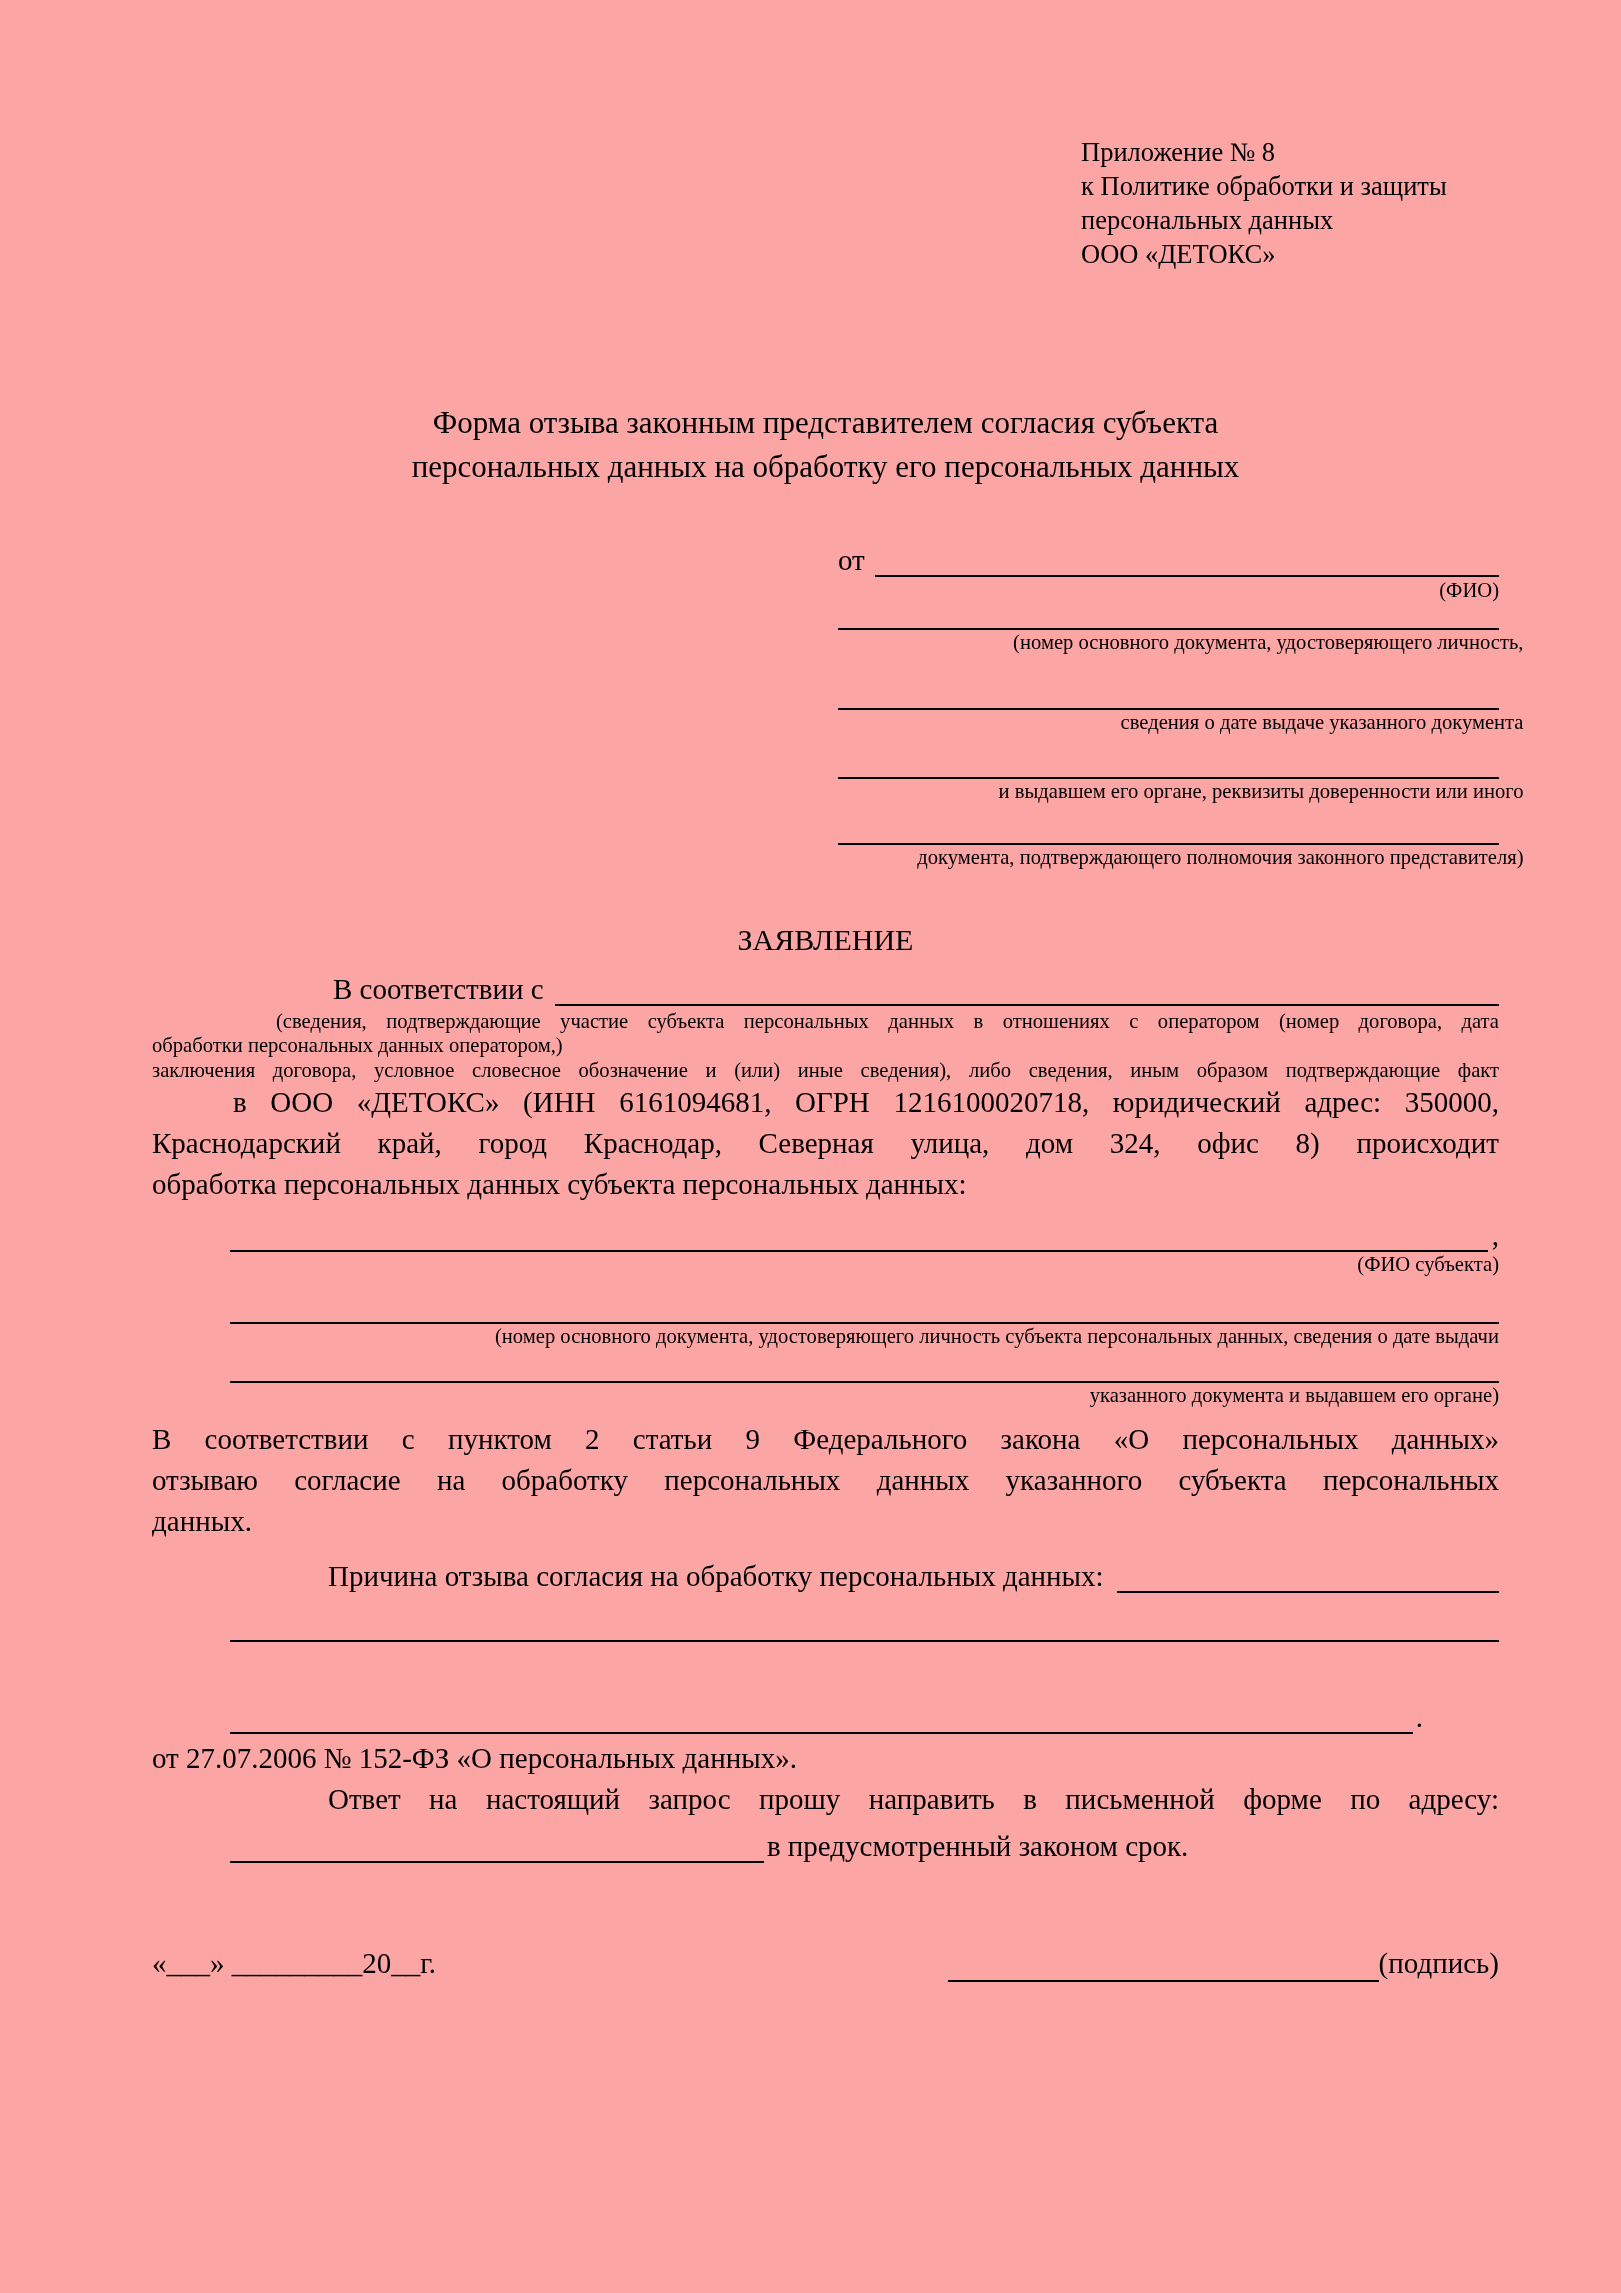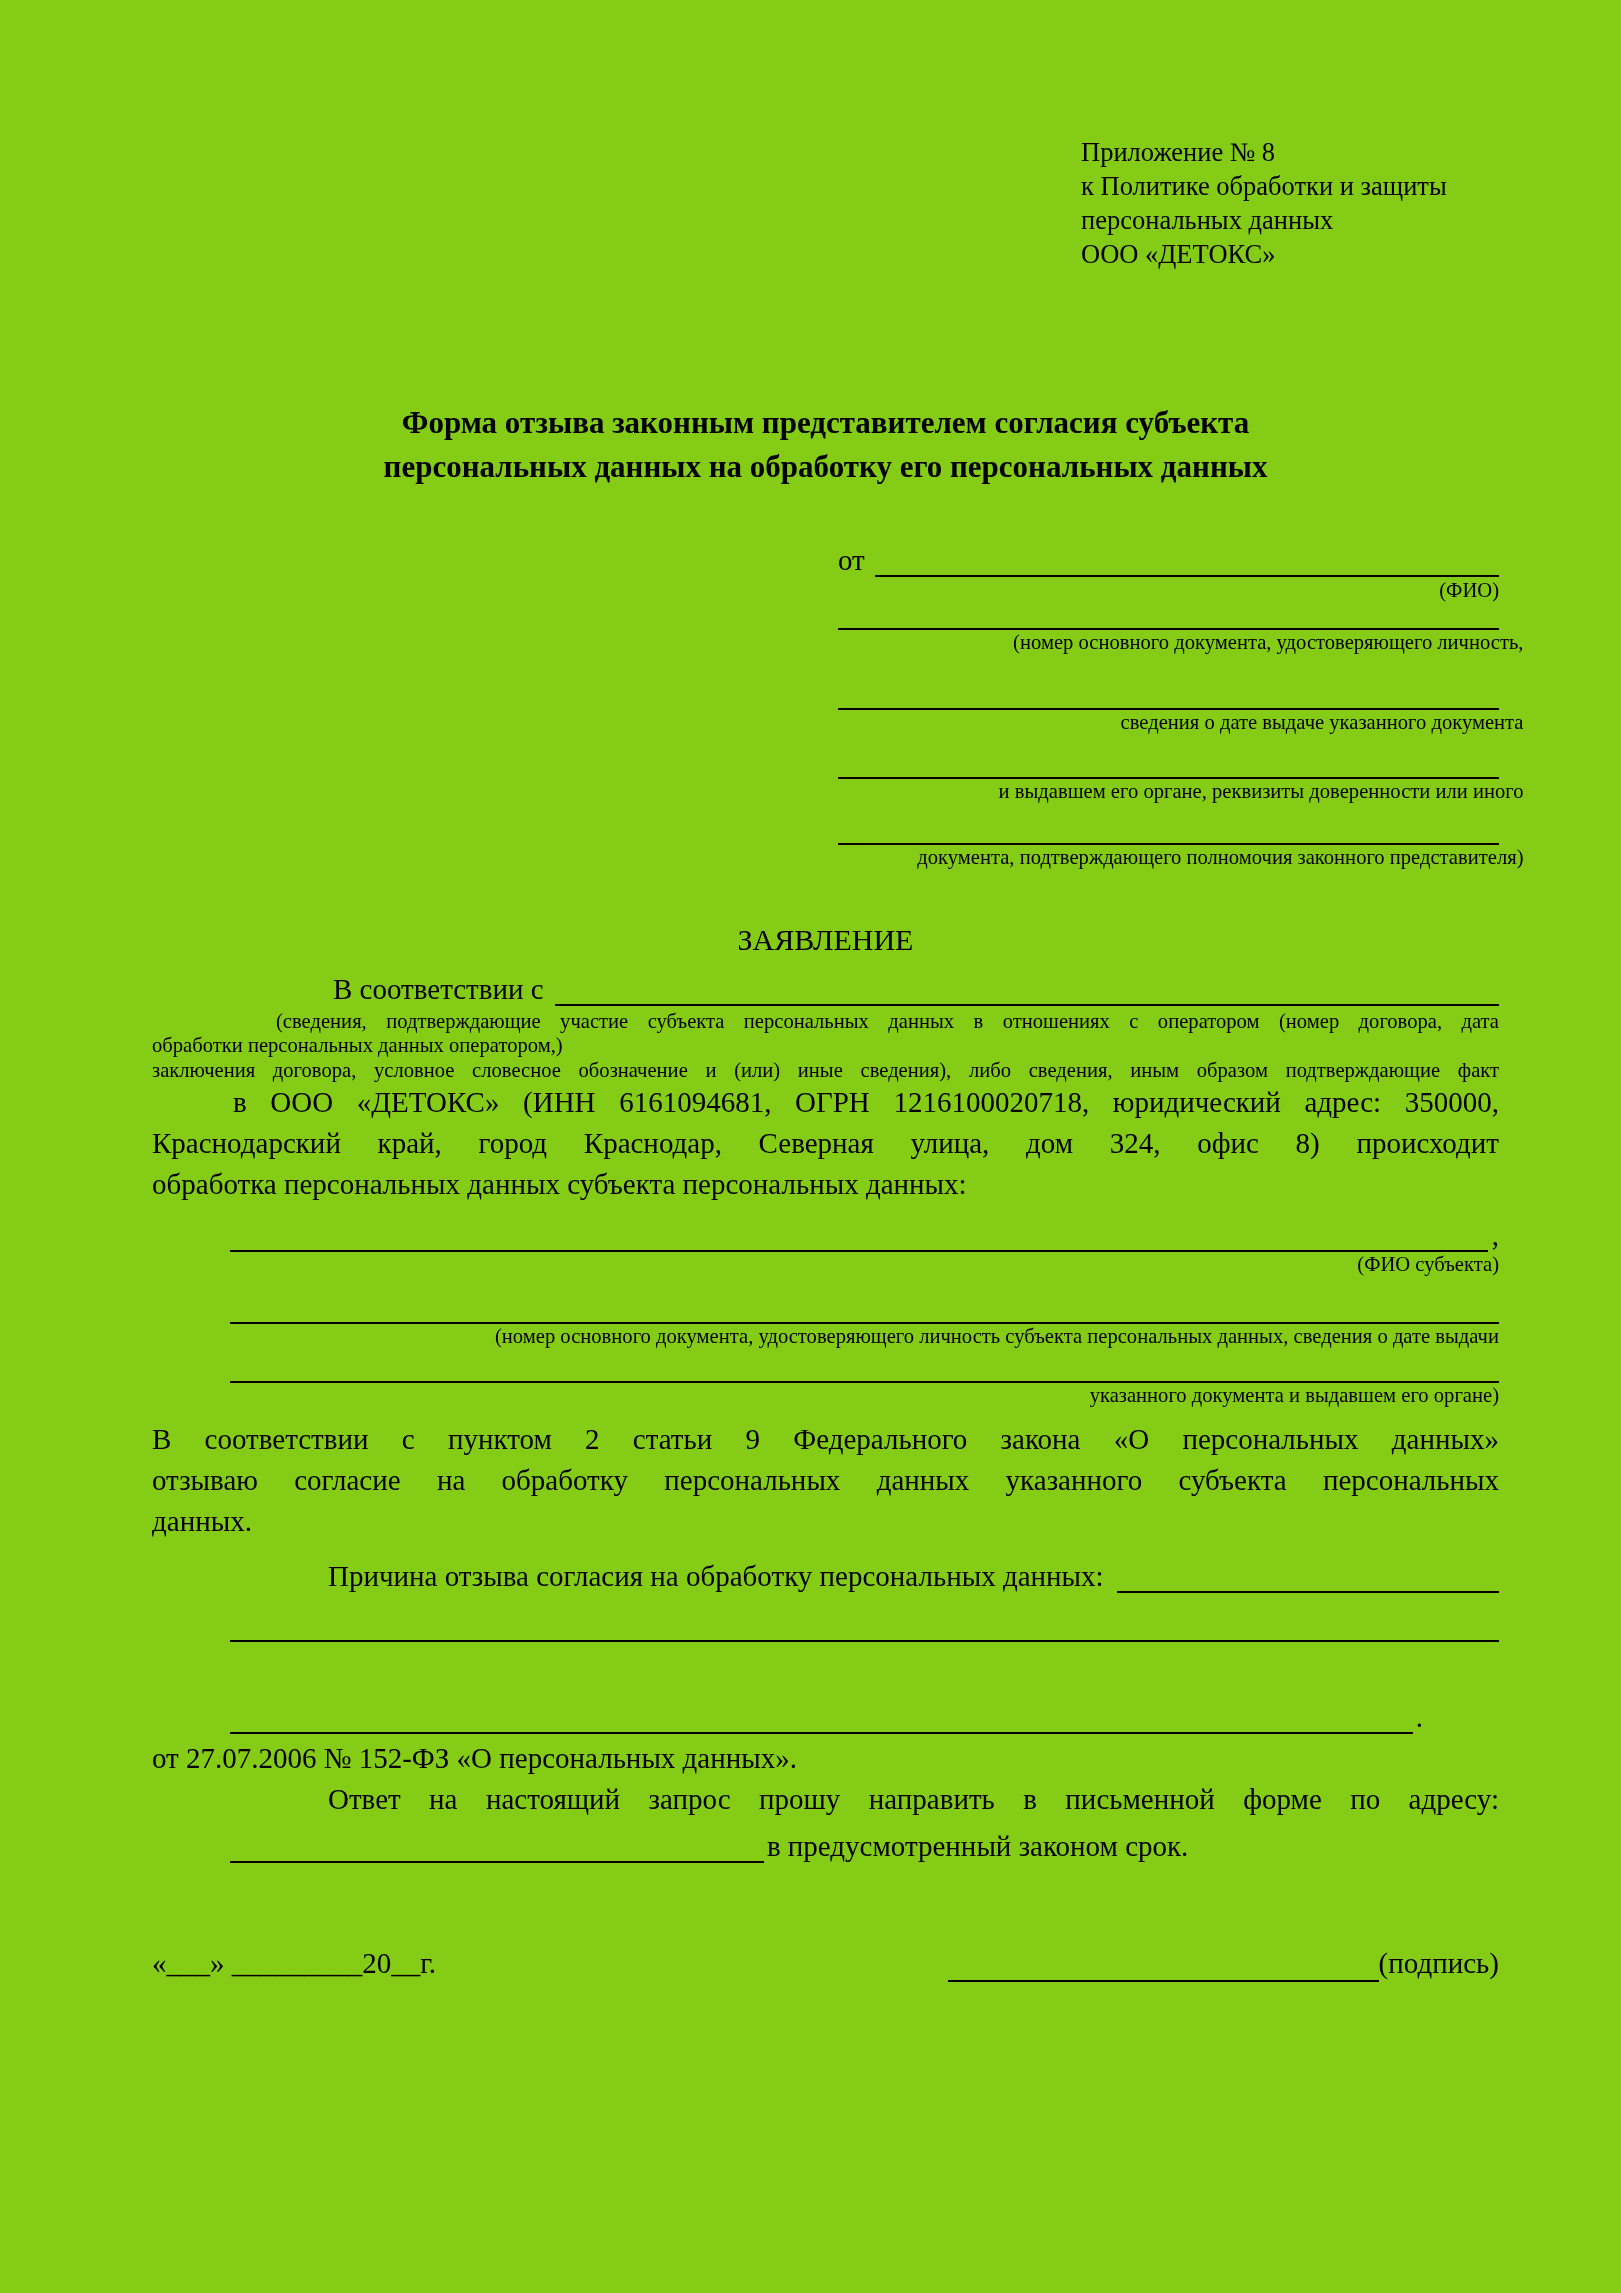--- a/index.html
+++ b/index.html
@@ -1,31 +1,31 @@
 <!DOCTYPE html>
 <html><head>
 <meta charset="utf-8">
 <style>
   html, body { margin: 0; padding: 0; background: #e8e8e8; }
   .page {
     position: relative;
     width: 1621px; height: 2294px;
     margin: 0 auto;
-    background: #84cc16;
+    background: #fca5a5;
     box-sizing: border-box;
     padding: 135px 122px 0 152px;
     font-family: "Liberation Serif", "DejaVu Serif", serif;
     color: #000;
     font-size: 29px;
     overflow: hidden;
   }
   
   .appendix { margin-left: 929px; font-size: 26.5px; line-height: 34px; }
   
-  .title { margin-top: 130px; text-align: center; font-weight: 700; font-size: 31px; line-height: 44px; }
+  .title { margin-top: 130px; text-align: center; font-weight: 400; font-size: 31px; line-height: 44px; }
   
   .addressee { margin-top: 47px; margin-left: 686px; }
   .addr-to { line-height: 39px; }
   .row { display: flex; align-items: flex-end; }
   .from-row { height: 41px; }
   .from-row .lbl { padding-right: 9.8px; }
   .fill { flex: 1 1 auto; border-bottom: 2.9px solid #000; }
   .cap { font-size: 20.6px; line-height: 24.5px; text-align: right; }
   .fio-cap { margin-top: 1px; }
   .field-line { border-bottom: 2.9px solid #000; height: 0; }

